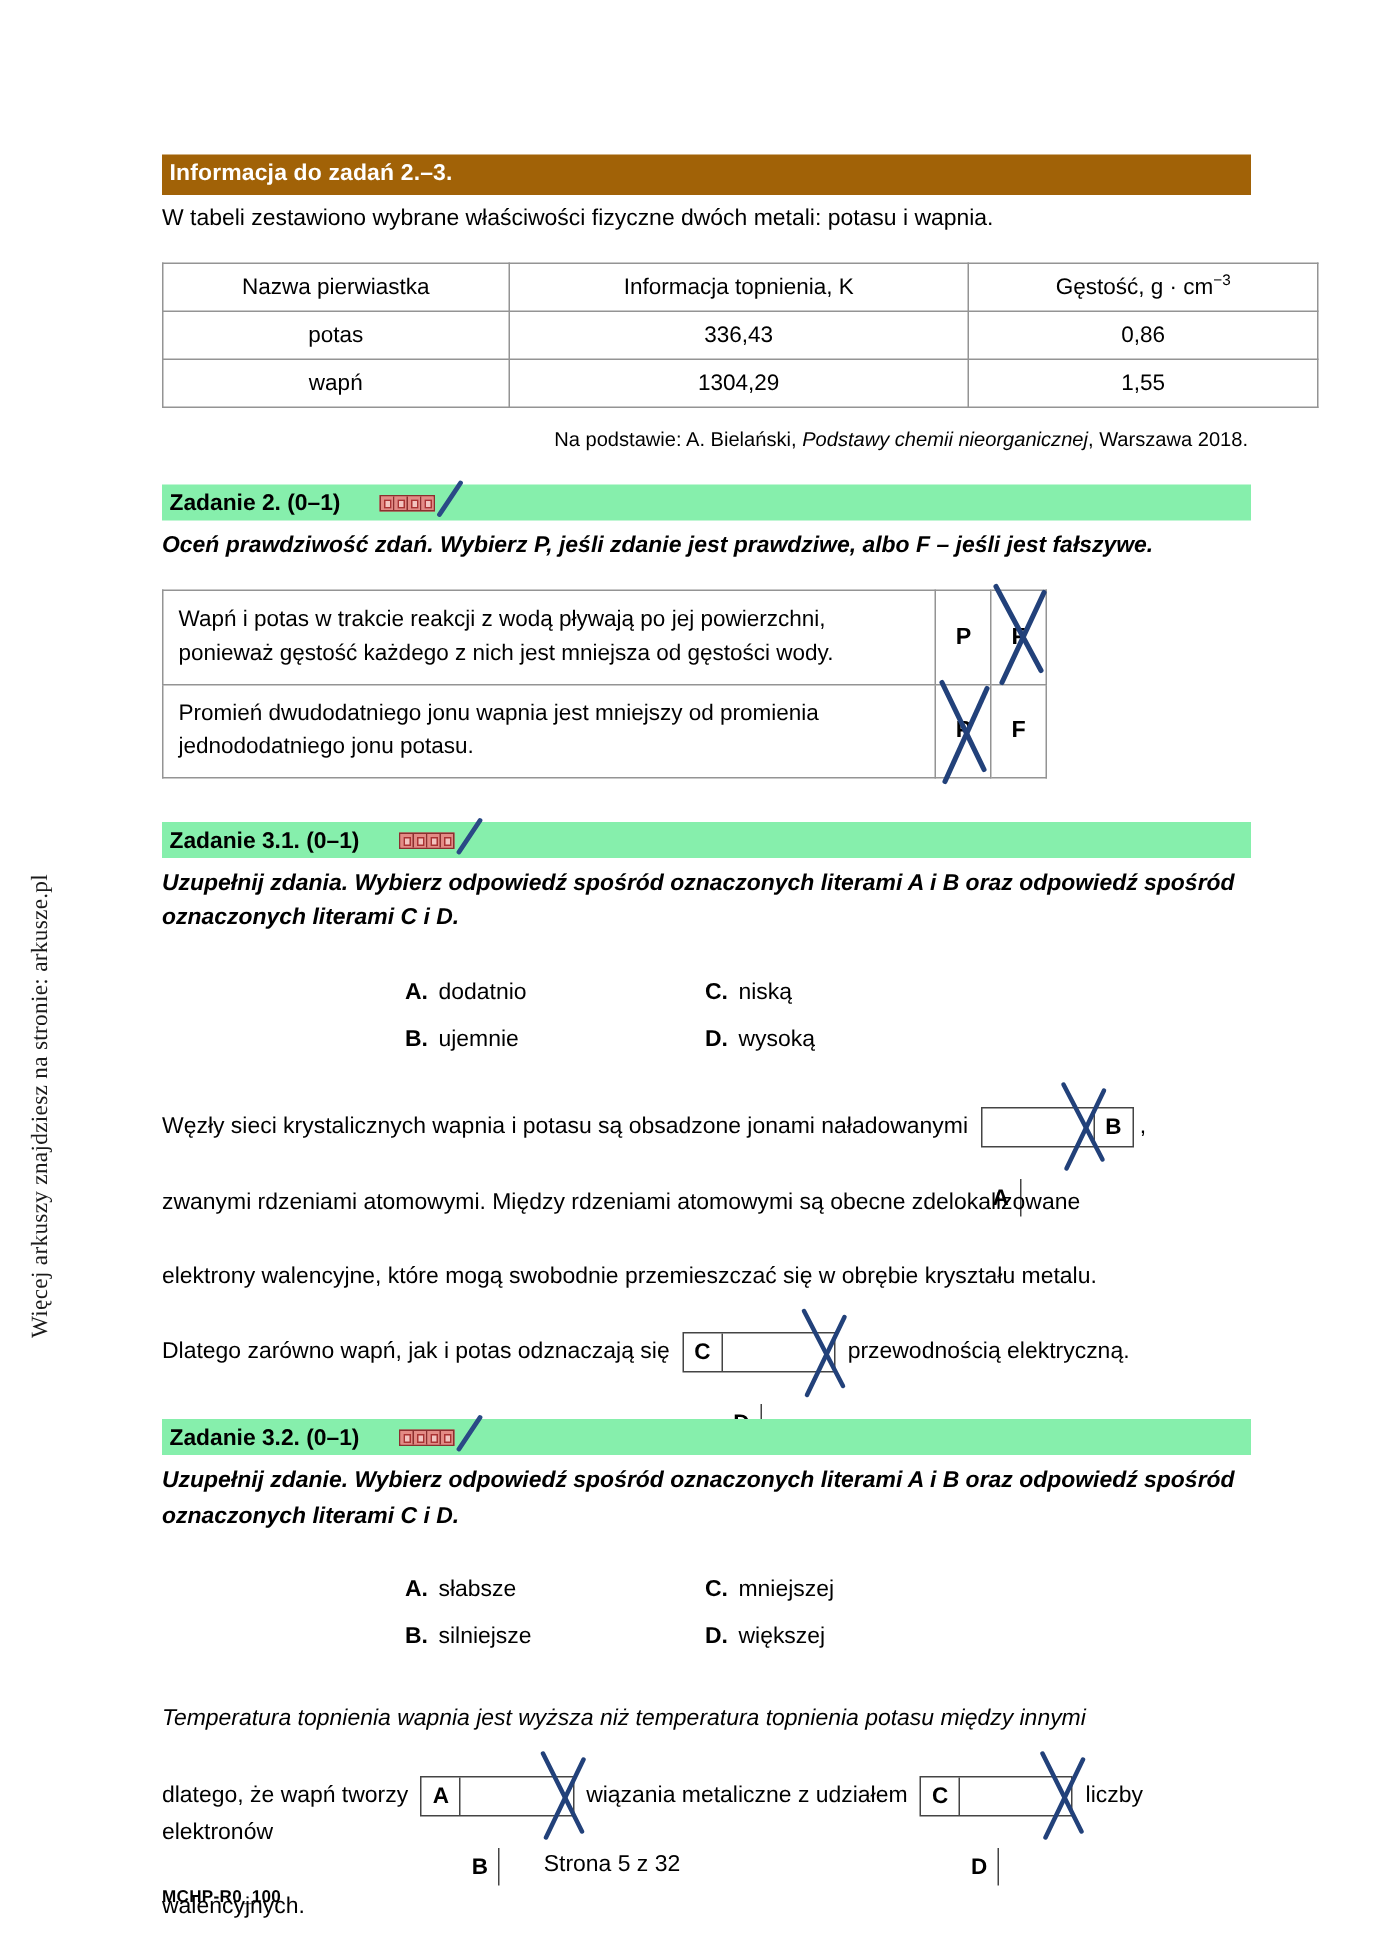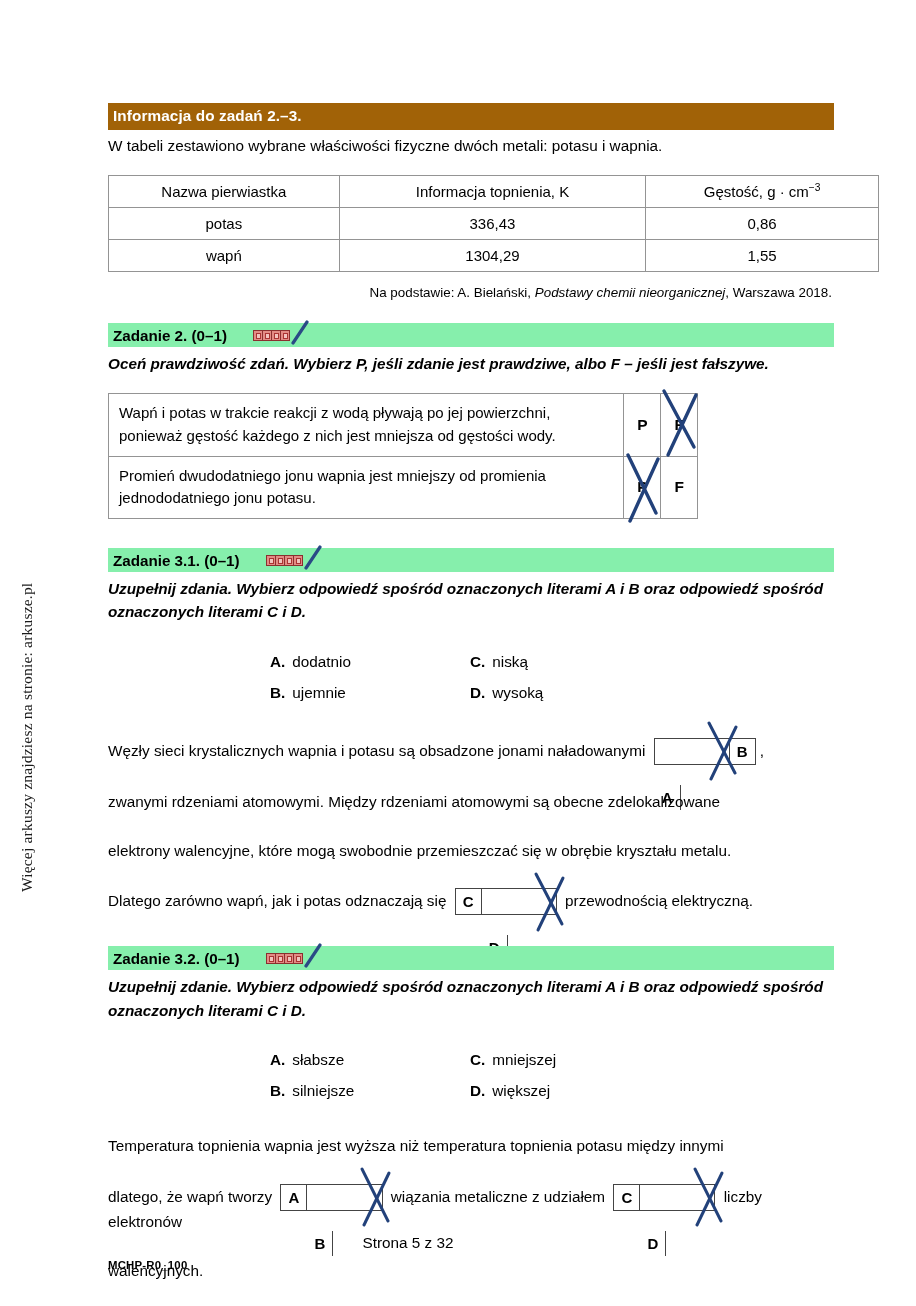--- a/index.html
+++ b/index.html
@@ -434,21 +434,21 @@
         <b>B.</b><span>silniejsze</span>
       </div>
       <div class="opt-cell col-right row-1">
         <b>C.</b><span>mniejszej</span>
       </div>
       <div class="opt-cell col-right row-2">
         <b>D.</b><span>większej</span>
       </div>
     </div>
 
-    <div class="para" style="margin-top:27px;">Temperatura topnienia wapnia jest wyższa niż temperatura topnienia potasu między innymi</div>
+    <div class="para" style="margin-top:27px;font-style:italic;">Temperatura topnienia wapnia jest wyższa niż temperatura topnienia potasu między innymi</div>
 
     <div class="para">
       <span>dlatego, że wapń tworzy</span>
       <span class="ansbox">
         <span class="cellwrap">
           <span>A</span>
         </span>
         <span class="cellwrap">
           <span>B</span>
           <span class="xmark small">

